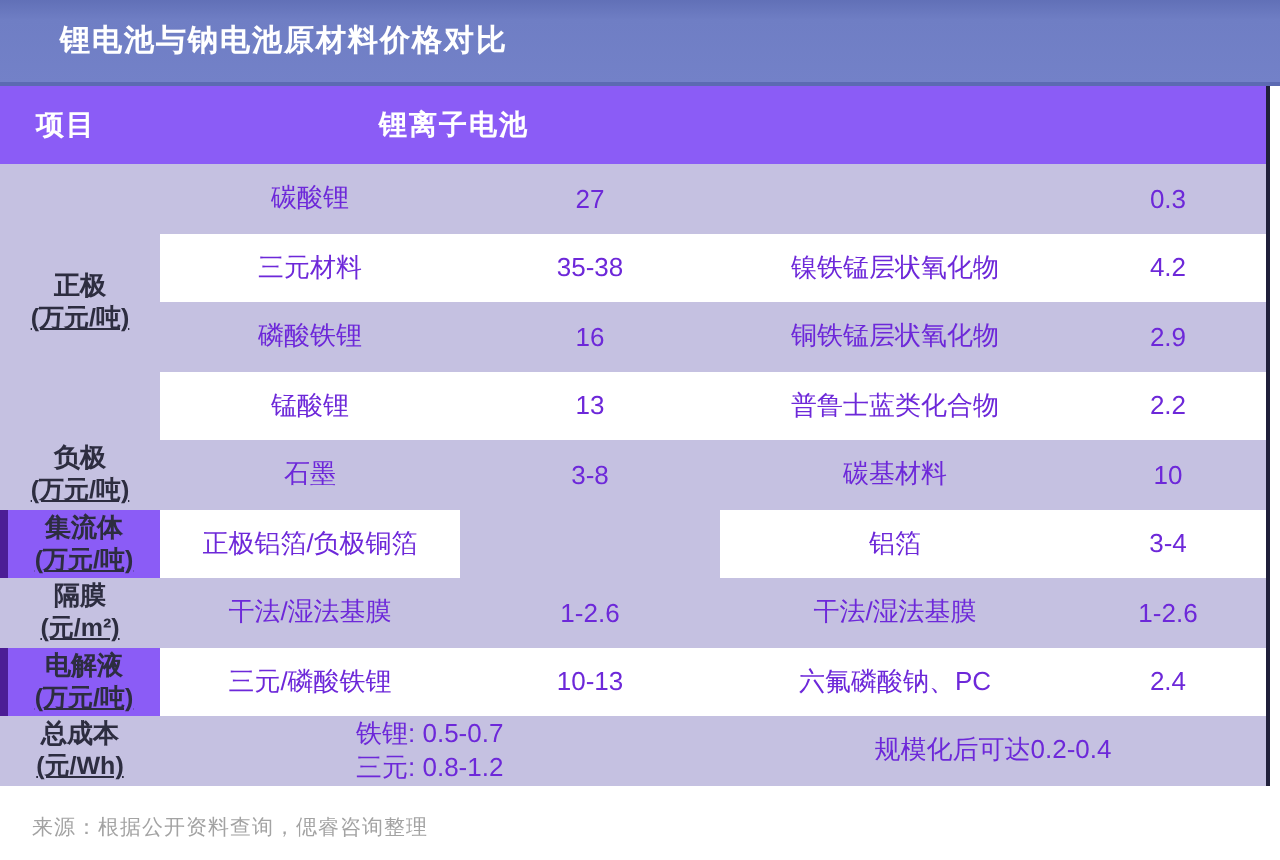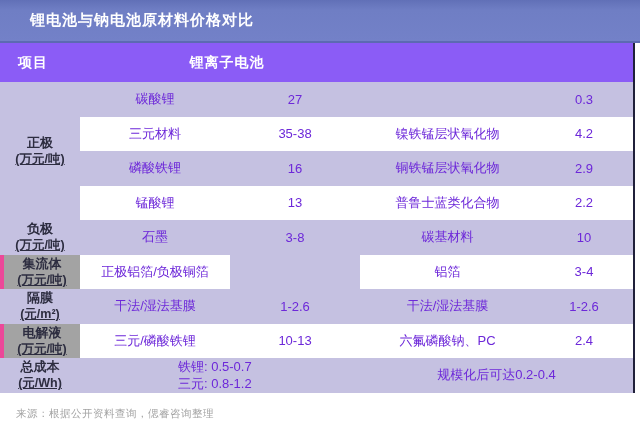--- a/index.html
+++ b/index.html
@@ -36,21 +36,21 @@
   }
   .c{
     display:flex;align-items:center;justify-content:center;
     font-size:13px;color:#6d28d9;text-align:center;box-sizing:border-box;
   }
   .c.w{background:#ffffff;}
   .cat{
     flex-direction:column;line-height:16px;
     font-weight:bold;color:#2d2d40;font-size:13px;
   }
-  .cat.w{background:#a3a3a3;border-left:4px solid #ec4899;}
+  .cat.w{background:#8b5cf6;border-left:4px solid #4c1d95;}
   .cat .unit{font-weight:bold;font-size:12.5px;text-decoration:underline;}
   .total-li{
     grid-column:2 / span 2;flex-direction:column;align-items:flex-start;
     padding-left:98px;line-height:17px;text-align:right;
   }
   .total-na{grid-column:4 / span 2;}
   
   .source{
     position:absolute;left:16px;bottom:9px;
     font-size:10.5px;color:#a3a3a3;letter-spacing:0.5px;

